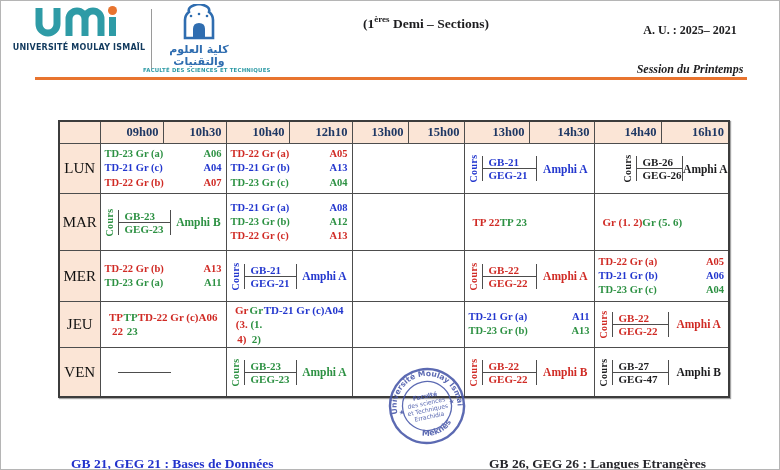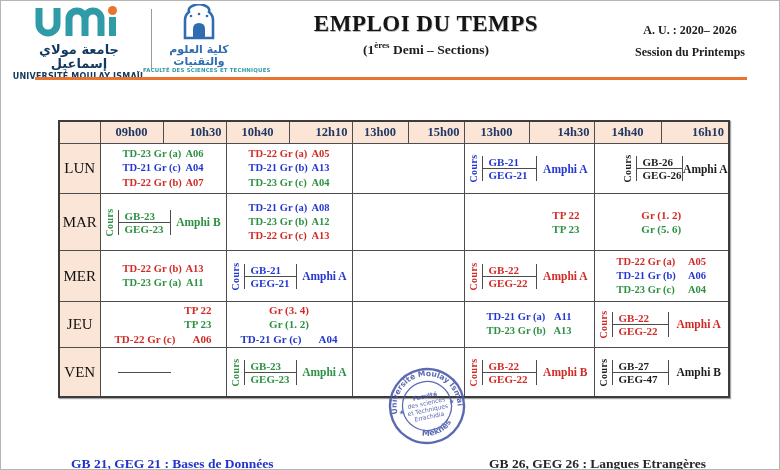--- a/index.html
+++ b/index.html
@@ -12,42 +12,42 @@
   .umi-latin{font-family:"DejaVu Sans",sans-serif;font-size:8px;font-weight:bold;color:#123a5e;letter-spacing:.2px;white-space:nowrap;}
   .logo-divider{position:absolute;left:150px;top:8px;height:60px;width:1px;background:#9a9a9a;}
   .fst-logo{position:absolute;left:142px;top:3px;width:112px;text-align:center;}
   .fst-arabic{font-family:"DejaVu Sans",sans-serif;font-size:11px;font-weight:bold;color:#2f6db0;line-height:1.05;}
   .fst-latin{font-family:"DejaVu Sans",sans-serif;font-size:5.4px;font-weight:bold;color:#2e9ba6;letter-spacing:.2px;white-space:nowrap;}
   .title-wrap{position:absolute;left:285px;top:10px;width:280px;text-align:center;}
   .main-title{font-size:23px;font-weight:bold;letter-spacing:.5px;color:#151515;text-shadow:.6px .6px 0 #b9b9b9;white-space:nowrap;}
   .sub-title{font-size:13.5px;font-weight:bold;margin-top:3px;}
   .sub-title sup{font-size:9px;}
   .right-info{position:absolute;left:610px;top:22px;width:158px;text-align:center;font-size:12px;font-weight:bold;}
-  .right-info .l2{margin-top:7px;}
+  .right-info .l2{margin-top:24px;font-style:italic;}
   .orange-rule{position:absolute;top:76px;left:34px;width:712px;height:3px;}
   .section-title{position:absolute;top:85px;left:0;width:100%;text-align:center;
                  font-size:15.5px;font-weight:bold;letter-spacing:.3px;color:#151515;}
   
   table.sched{position:absolute;left:57px;top:119px;border-collapse:collapse;table-layout:fixed;
               border:2px solid #3c3c3c;box-shadow:1px 1px 1px rgba(90,90,90,.55);}
   .sched th,.sched td{border:1px solid #4d4d4d;padding:0;overflow:hidden;}
   .sched thead th{background:#FBE5D6;color:#1F3864;font-weight:bold;font-size:12.5px;padding:3px 4px;}
-  .t-start{text-align:center}.t-end{text-align:right}
+  .t-start{text-align:right}.t-end{text-align:right}
   .sched .day{background:#FBE5D6;font-size:15px;font-weight:normal;color:#111;text-align:center;}
   .sched td{background:#fff;vertical-align:middle;}
-  .td-list{display:flex;flex-direction:column;justify-content:center;height:100%;padding:1px 22px;box-sizing:border-box;}
+  .td-list{display:flex;flex-direction:column;justify-content:center;height:100%;padding:1px 4px;box-sizing:border-box;}
   .td-line{display:flex;justify-content:space-between;font-size:10.5px;font-weight:bold;line-height:1.34;white-space:nowrap;}
   .cours-wrap{display:flex;height:100%;align-items:stretch;}
   .cours-label{width:17px;min-width:17px;border-right:1px solid #4d4d4d;display:flex;align-items:center;justify-content:center;}
   .cours-label span{transform:rotate(-90deg);font-size:10px;font-weight:bold;letter-spacing:.4px;}
   .cours-groups{flex:1;display:flex;flex-direction:column;border-right:1px solid #4d4d4d;}
   .cours-groups .g{flex:1;display:flex;align-items:center;padding-left:6px;font-size:11px;font-weight:bold;white-space:nowrap;}
   .cours-groups .g1{border-bottom:1px solid #4d4d4d;}
   .cours-room{flex:1.05;display:flex;align-items:center;justify-content:center;font-size:11.5px;font-weight:bold;white-space:nowrap;}
-  .tp-cell{display:flex;flex-direction:column;height:100%;padding:1px 14px;box-sizing:border-box;
+  .tp-cell{display:flex;flex-direction:row;height:100%;padding:1px 8px;box-sizing:border-box;
            font-size:11px;font-weight:bold;line-height:1.3;}
   .vtop{justify-content:flex-start}.vcenter{justify-content:center}
   .al-r .line{text-align:right}.al-l .line{text-align:center}
   .extra{display:flex;justify-content:space-between;white-space:nowrap;}
   
   .stamp{position:absolute;left:385px;top:364px;z-index:5;opacity:.88;}
   .legend{position:absolute;top:455px;font-size:13.5px;font-weight:bold;white-space:nowrap;}
   .legend-left{left:70px;}
   .legend-right{left:488px;}
 </style>
@@ -57,41 +57,39 @@
 <div class="page">
 
   <div class="hdr">
     <div class="umi-logo">
       <svg width="96" height="34" viewBox="0 0 96 34">
         <path d="M8 3 v16 a9 9 0 0 0 18 0 V3" fill="none" stroke="#2E9BA6" stroke-width="7" stroke-linecap="butt"></path>
         <path d="M38 31 V14 a8 8 0 0 1 16 0 v17 M54 31 V14 a8 8 0 0 1 16 0 v17" fill="none" stroke="#2E9BA6" stroke-width="7"></path>
         <rect x="78" y="12" width="7" height="19" fill="#2E9BA6"></rect>
         <circle cx="81.5" cy="5.5" r="4.5" fill="#E8742F"></circle>
       </svg>
-      <div class="umi-arabic">جامعة مولاي إسماعيل</div>
       <div class="umi-latin">UNIVERSITÉ MOULAY ISMAÏL</div>
     </div>
     <div class="logo-divider"></div>
     <div class="fst-logo">
       <svg width="40" height="36" viewBox="0 0 40 36">
         <path d="M6 34 V16 q0-5 4-8 q-2-6 10-8 q12 2 10 8 q4 3 4 8 v18 Z" fill="none" stroke="#2F6DB0" stroke-width="2.6"></path>
         <path d="M14 34 v-9 q0-6 6-6 q6 0 6 6 v9" fill="#2F6DB0"></path>
         <circle cx="12" cy="12" r="1.3" fill="#2F6DB0"></circle>
           <circle cx="20" cy="10" r="1.3" fill="#2F6DB0"></circle>
           <circle cx="28" cy="12" r="1.3" fill="#2F6DB0"></circle>
       </svg>
       <div class="fst-arabic">كلية العلوم والتقنيات</div>
       <div class="fst-latin">FACULTÉ DES SCIENCES ET TECHNIQUES</div>
     </div>
     <div class="title-wrap">
-      <div class="main-title">EMPLOI DU TEMPS</div>
       <div class="sub-title"><span>(1</span><sup>ères</sup><span> Demi – Sections)</span></div>
     </div>
     <div class="right-info">
-      <div class="l1">A. U. : 2020– 2026</div>
+      <div class="l1">A. U. : 2025– 2021</div>
       <div class="l2">Session du Printemps</div>
     </div>
   </div>
 
   <div class="orange-rule" style="background: rgb(232, 116, 47);"></div>
 
   <table class="sched">
     <colgroup>
       <col style="width:41px">
         <col style="width:63px">

